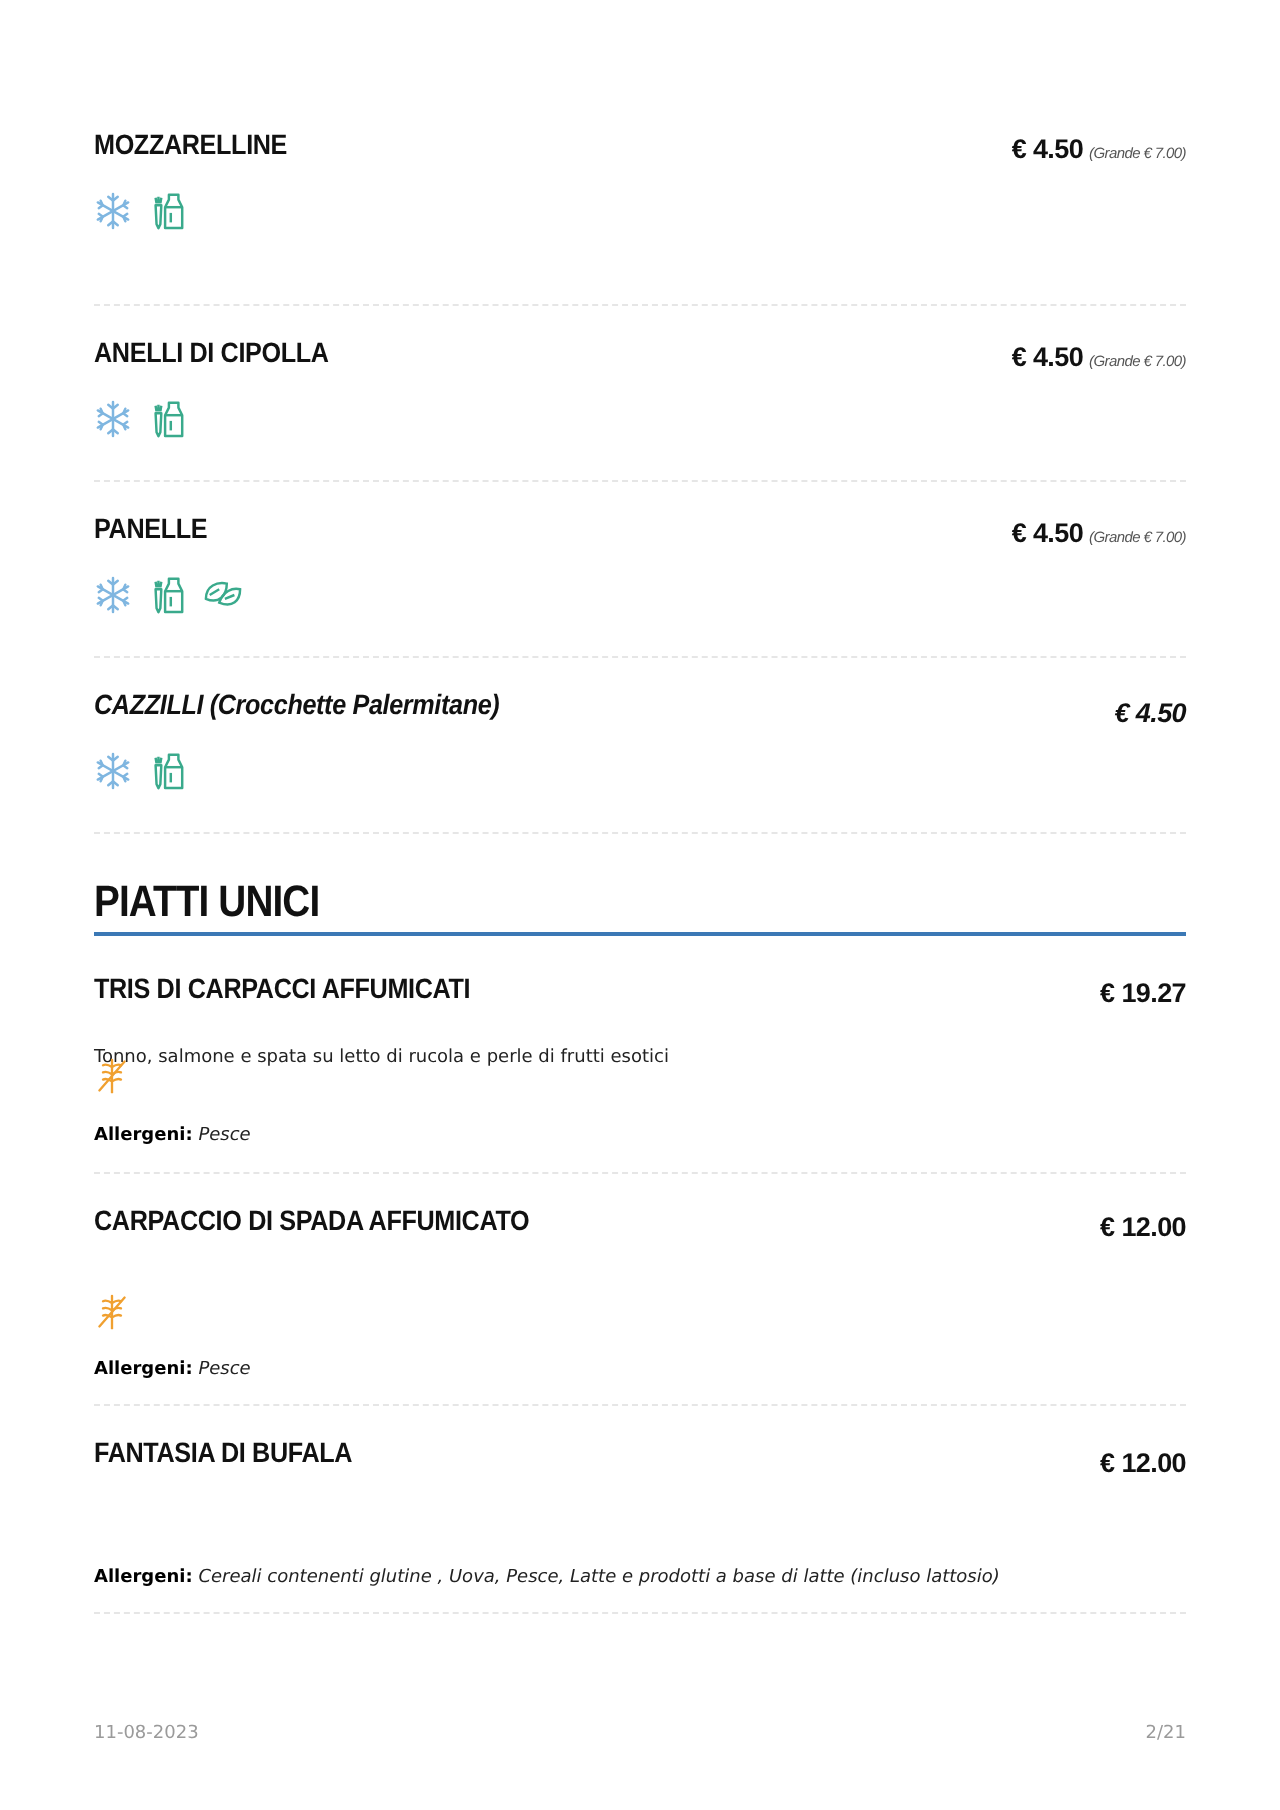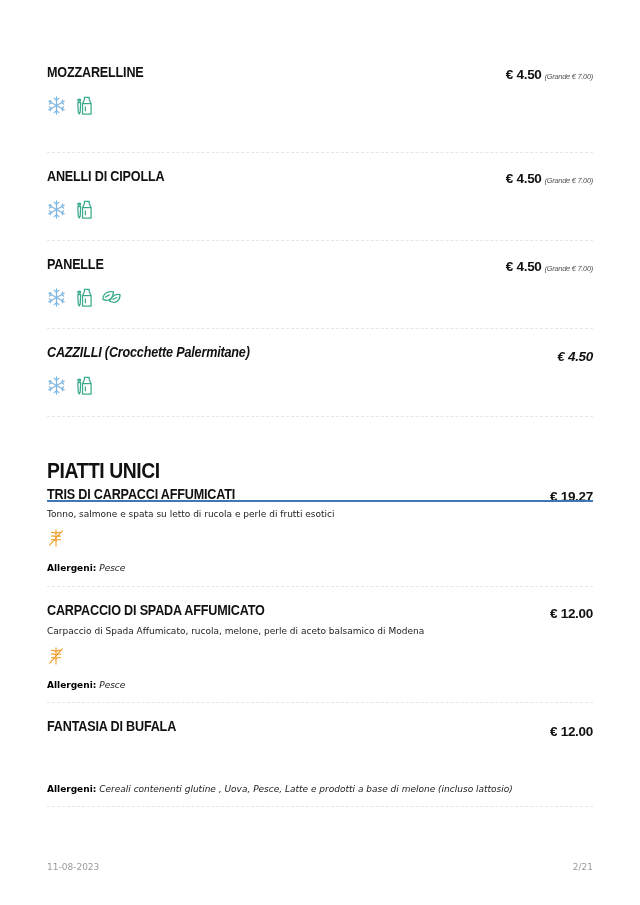--- a/index.html
+++ b/index.html
@@ -8,21 +8,21 @@
   .item { position:relative; border-bottom:1px dashed #e6e6e6; }
   .item-title { font-family:"Liberation Sans", sans-serif; font-weight:bold; font-size:14px; letter-spacing:-0.2px; transform:scaleX(0.9); transform-origin:left; white-space:nowrap; }
   .price { position:absolute; right:0; font-family:"Liberation Sans", sans-serif; font-weight:bold; font-size:13.5px; letter-spacing:-0.3px;margin-left:40px; }
   .price .alt { font-weight:normal; font-style:italic; font-size:7.5px; color:#555; margin-left:3px; letter-spacing:-0.3px; }
   .icons { display:flex; gap:8px; align-items:center; }
   .icons svg { display:block; }
   .desc { font-size:9px; color:#222; line-height:15px; }
   .allergeni { font-size:9px; color:#222; }
   .allergeni b { color:#000; }
   .allergeni i { font-style:italic; }
-  .section-title { position:absolute; left:47px; top:438px; width:546px; font-family:"Liberation Sans", sans-serif; font-weight:bold; font-size:22px; letter-spacing:-0.5px; border-bottom:2px solid #3b78b5; padding-bottom:16px;margin-top:20px; }
+  .section-title { position:absolute; left:47px; top:438px; width:546px; font-family:"Liberation Sans", sans-serif; font-weight:bold; font-size:22px; letter-spacing:-0.5px; border-bottom:2px solid #3b78b5; padding-bottom:2px; }
   .section-title span { display:inline-block; transform:scaleX(0.88); transform-origin:left; }
   .footer { position:absolute; top:862px; font-size:9px; color:#9a9a9a; }
 </style>
 </head>
 <body>
 
 <svg width="0" height="0" style="position:absolute">
   <defs>
     <symbol id="snow" viewBox="0 0 20 20">
       <g stroke="#7fb6e0" stroke-width="1.3" fill="none" stroke-linecap="round">
@@ -126,50 +126,49 @@
         </svg>
       <svg width="19" height="19">
           <use href="#veg"></use>
         </svg>
     </div>
   </div>
 
   <div class="item" style="position:absolute; top:486px; width:546px; height:100px;">
     <div class="item-title" style="position:absolute;top:0;">TRIS DI CARPACCI AFFUMICATI</div>
     <div class="price" style="top:3px;">€ 19.27</div>
-    <div class="desc" style="position:absolute;top:21px;">Tonno, salmone e spata su letto di rucola e perle di frutti esotici</div>
+    <div class="desc" style="position:absolute;top:36px;">Tonno, salmone e spata su letto di rucola e perle di frutti esotici</div>
     <div class="icons" style="position:absolute;top:42px;">
       <svg width="18" height="20">
           <use href="#gf"></use>
         </svg>
     </div>
     <div class="allergeni" style="position:absolute;top:77px;">
       <b>Allergeni:</b> <i>Pesce</i>
     </div>
   </div>
 
   <div class="item" style="position:absolute; top:602px; width:546px; height:100px;">
     <div class="item-title" style="position:absolute;top:0;">CARPACCIO DI SPADA AFFUMICATO</div>
     <div class="price" style="top:4px;">€ 12.00</div>
-    <div class="desc" style="position:absolute;top:22px;">Carpaccio di Spada Affumicato, rucola, melone, perle di aceto balsamico di Modena</div>
     <div class="icons" style="position:absolute;top:44px;">
       <svg width="18" height="20">
           <use href="#gf"></use>
         </svg>
     </div>
     <div class="allergeni" style="position:absolute;top:78px;">
       <b>Allergeni:</b> <i>Pesce</i>
     </div>
   </div>
 
   <div class="item" style="position:absolute; top:718px; width:546px; height:88px;">
     <div class="item-title" style="position:absolute;top:0;">FANTASIA DI BUFALA</div>
     <div class="price" style="top:6px;">€ 12.00</div>
     <div class="allergeni" style="position:absolute;top:66px;">
-      <b>Allergeni:</b> <i>Cereali contenenti glutine , Uova, Pesce, Latte e prodotti a base di melone (incluso lattosio)</i>
+      <b>Allergeni:</b> <i>Cereali contenenti glutine , Uova, Pesce, Latte e prodotti a base di latte (incluso lattosio)</i>
     </div>
   </div>
 </div>
 
 <div class="section-title"><span>PIATTI UNICI</span></div>
 
 <div class="footer" style="left:47px;">11-08-2023</div>
 <div class="footer" style="right:47px;">2/21</div>
 
 </body></html>

